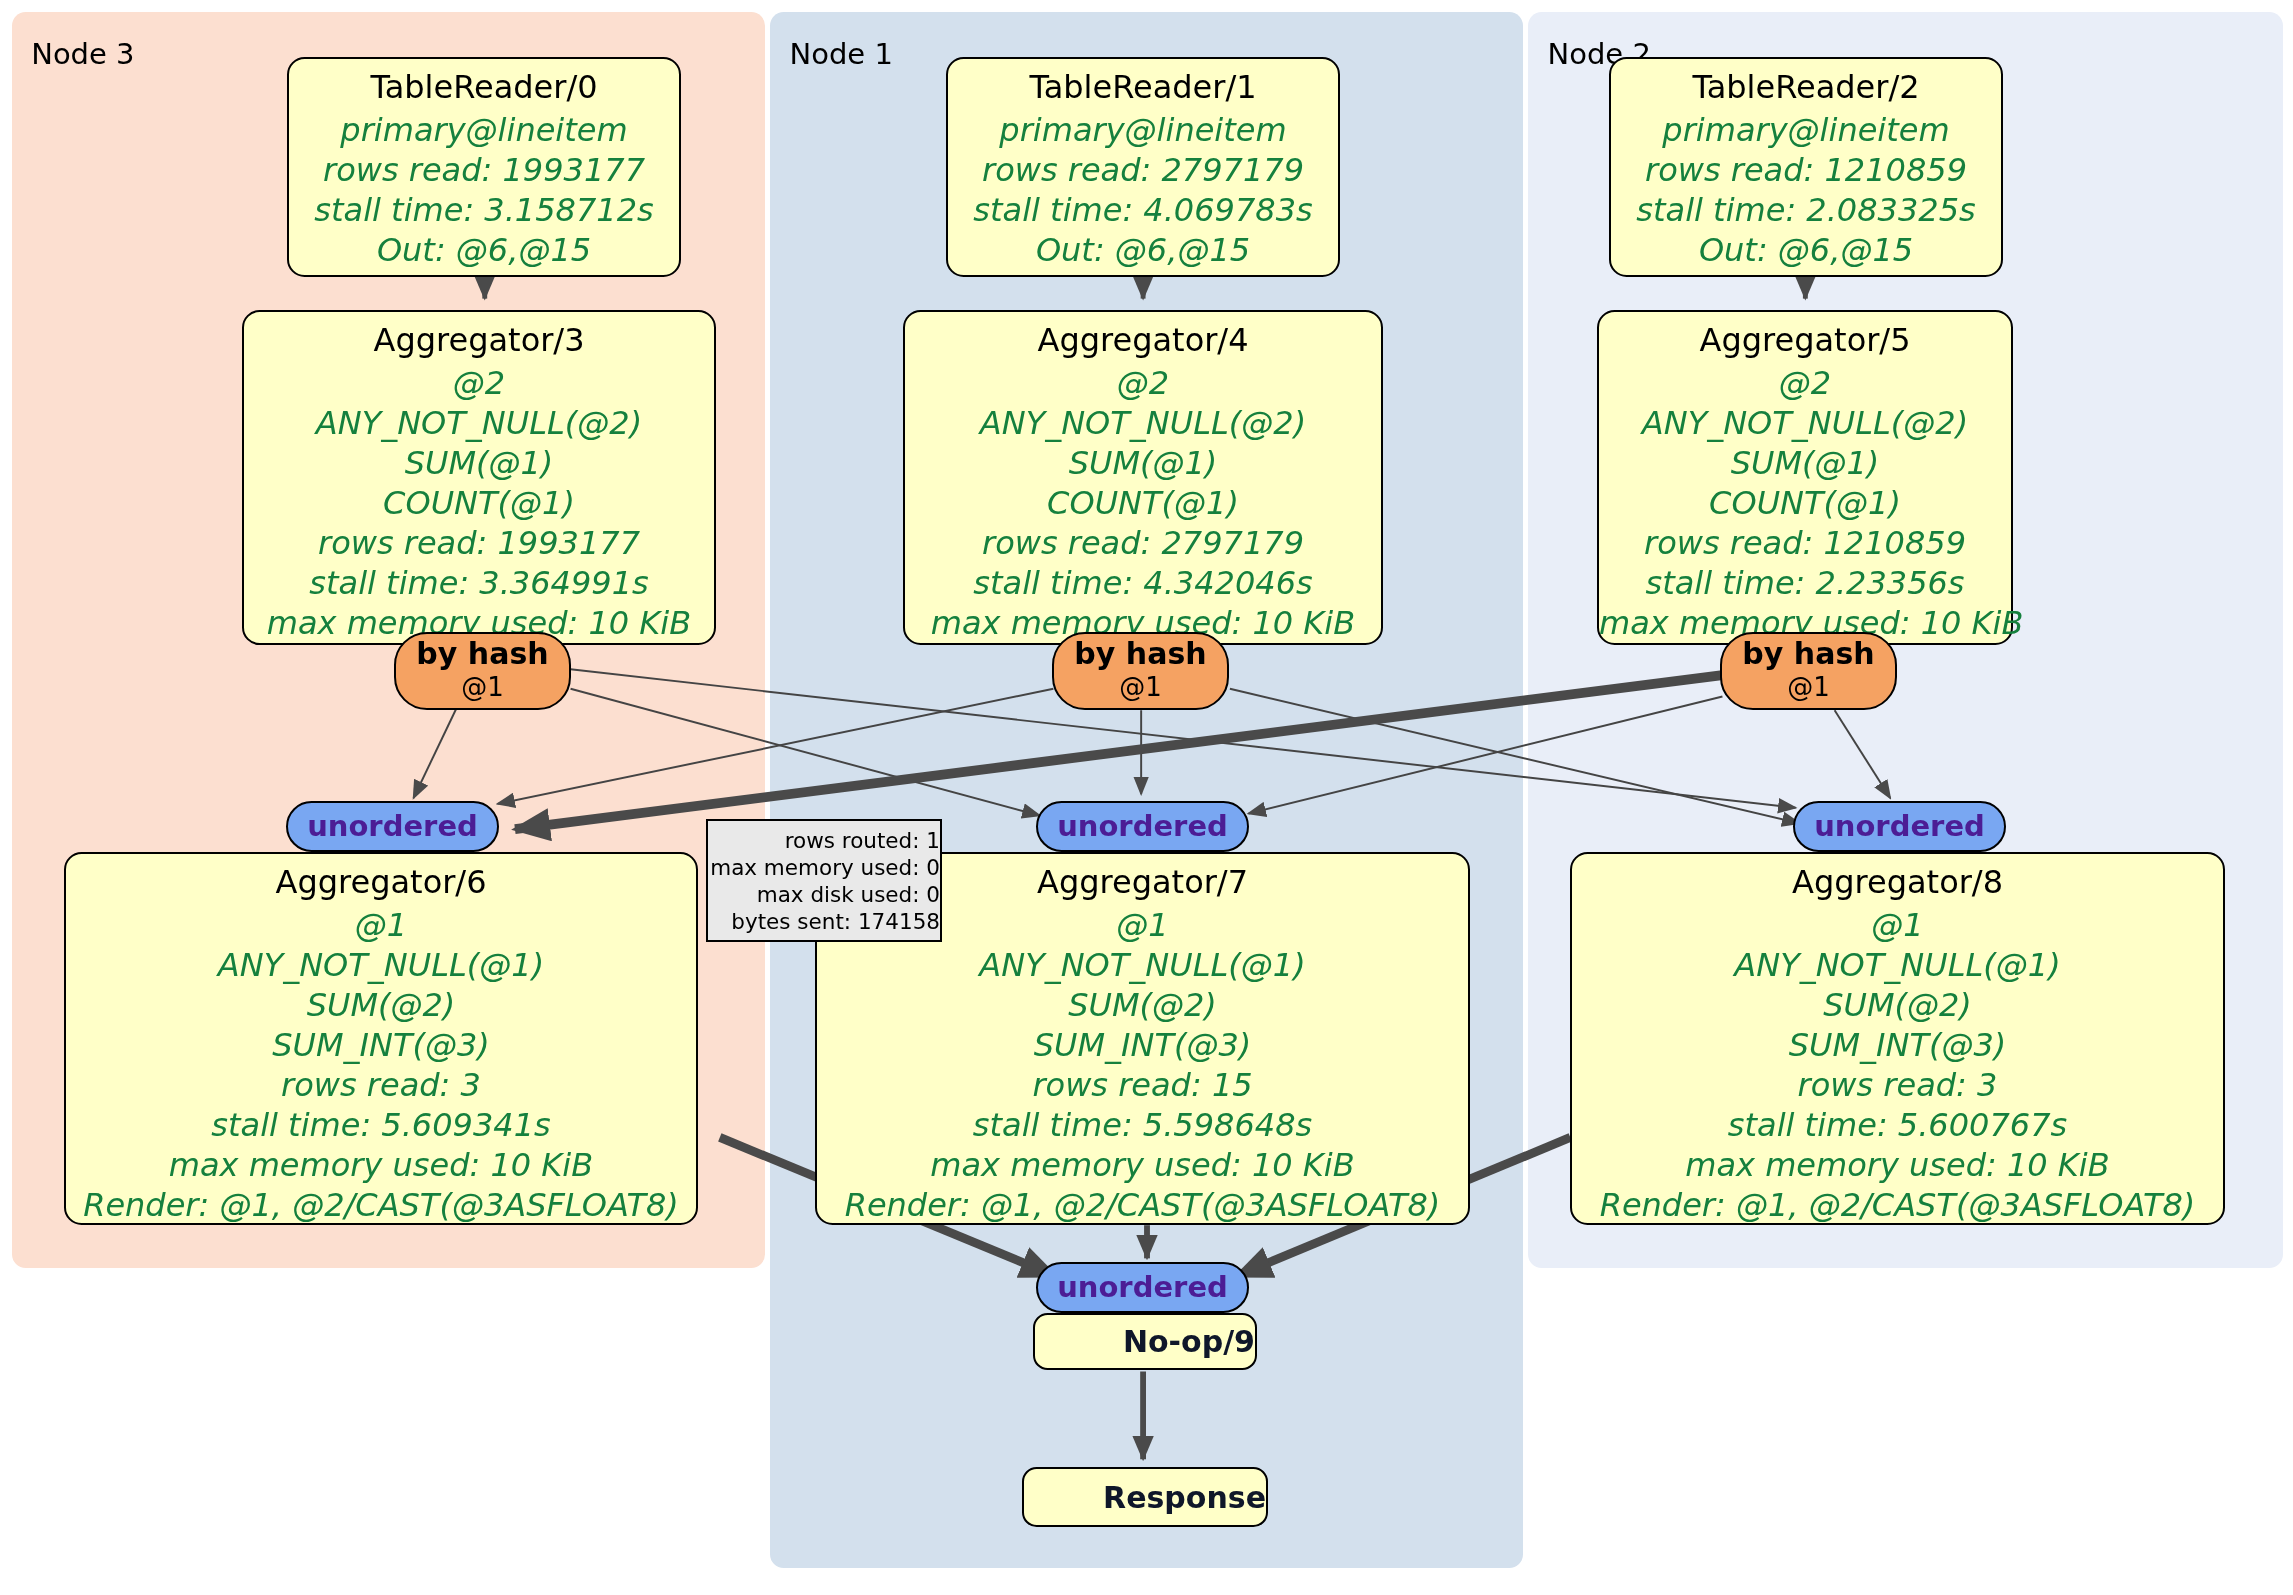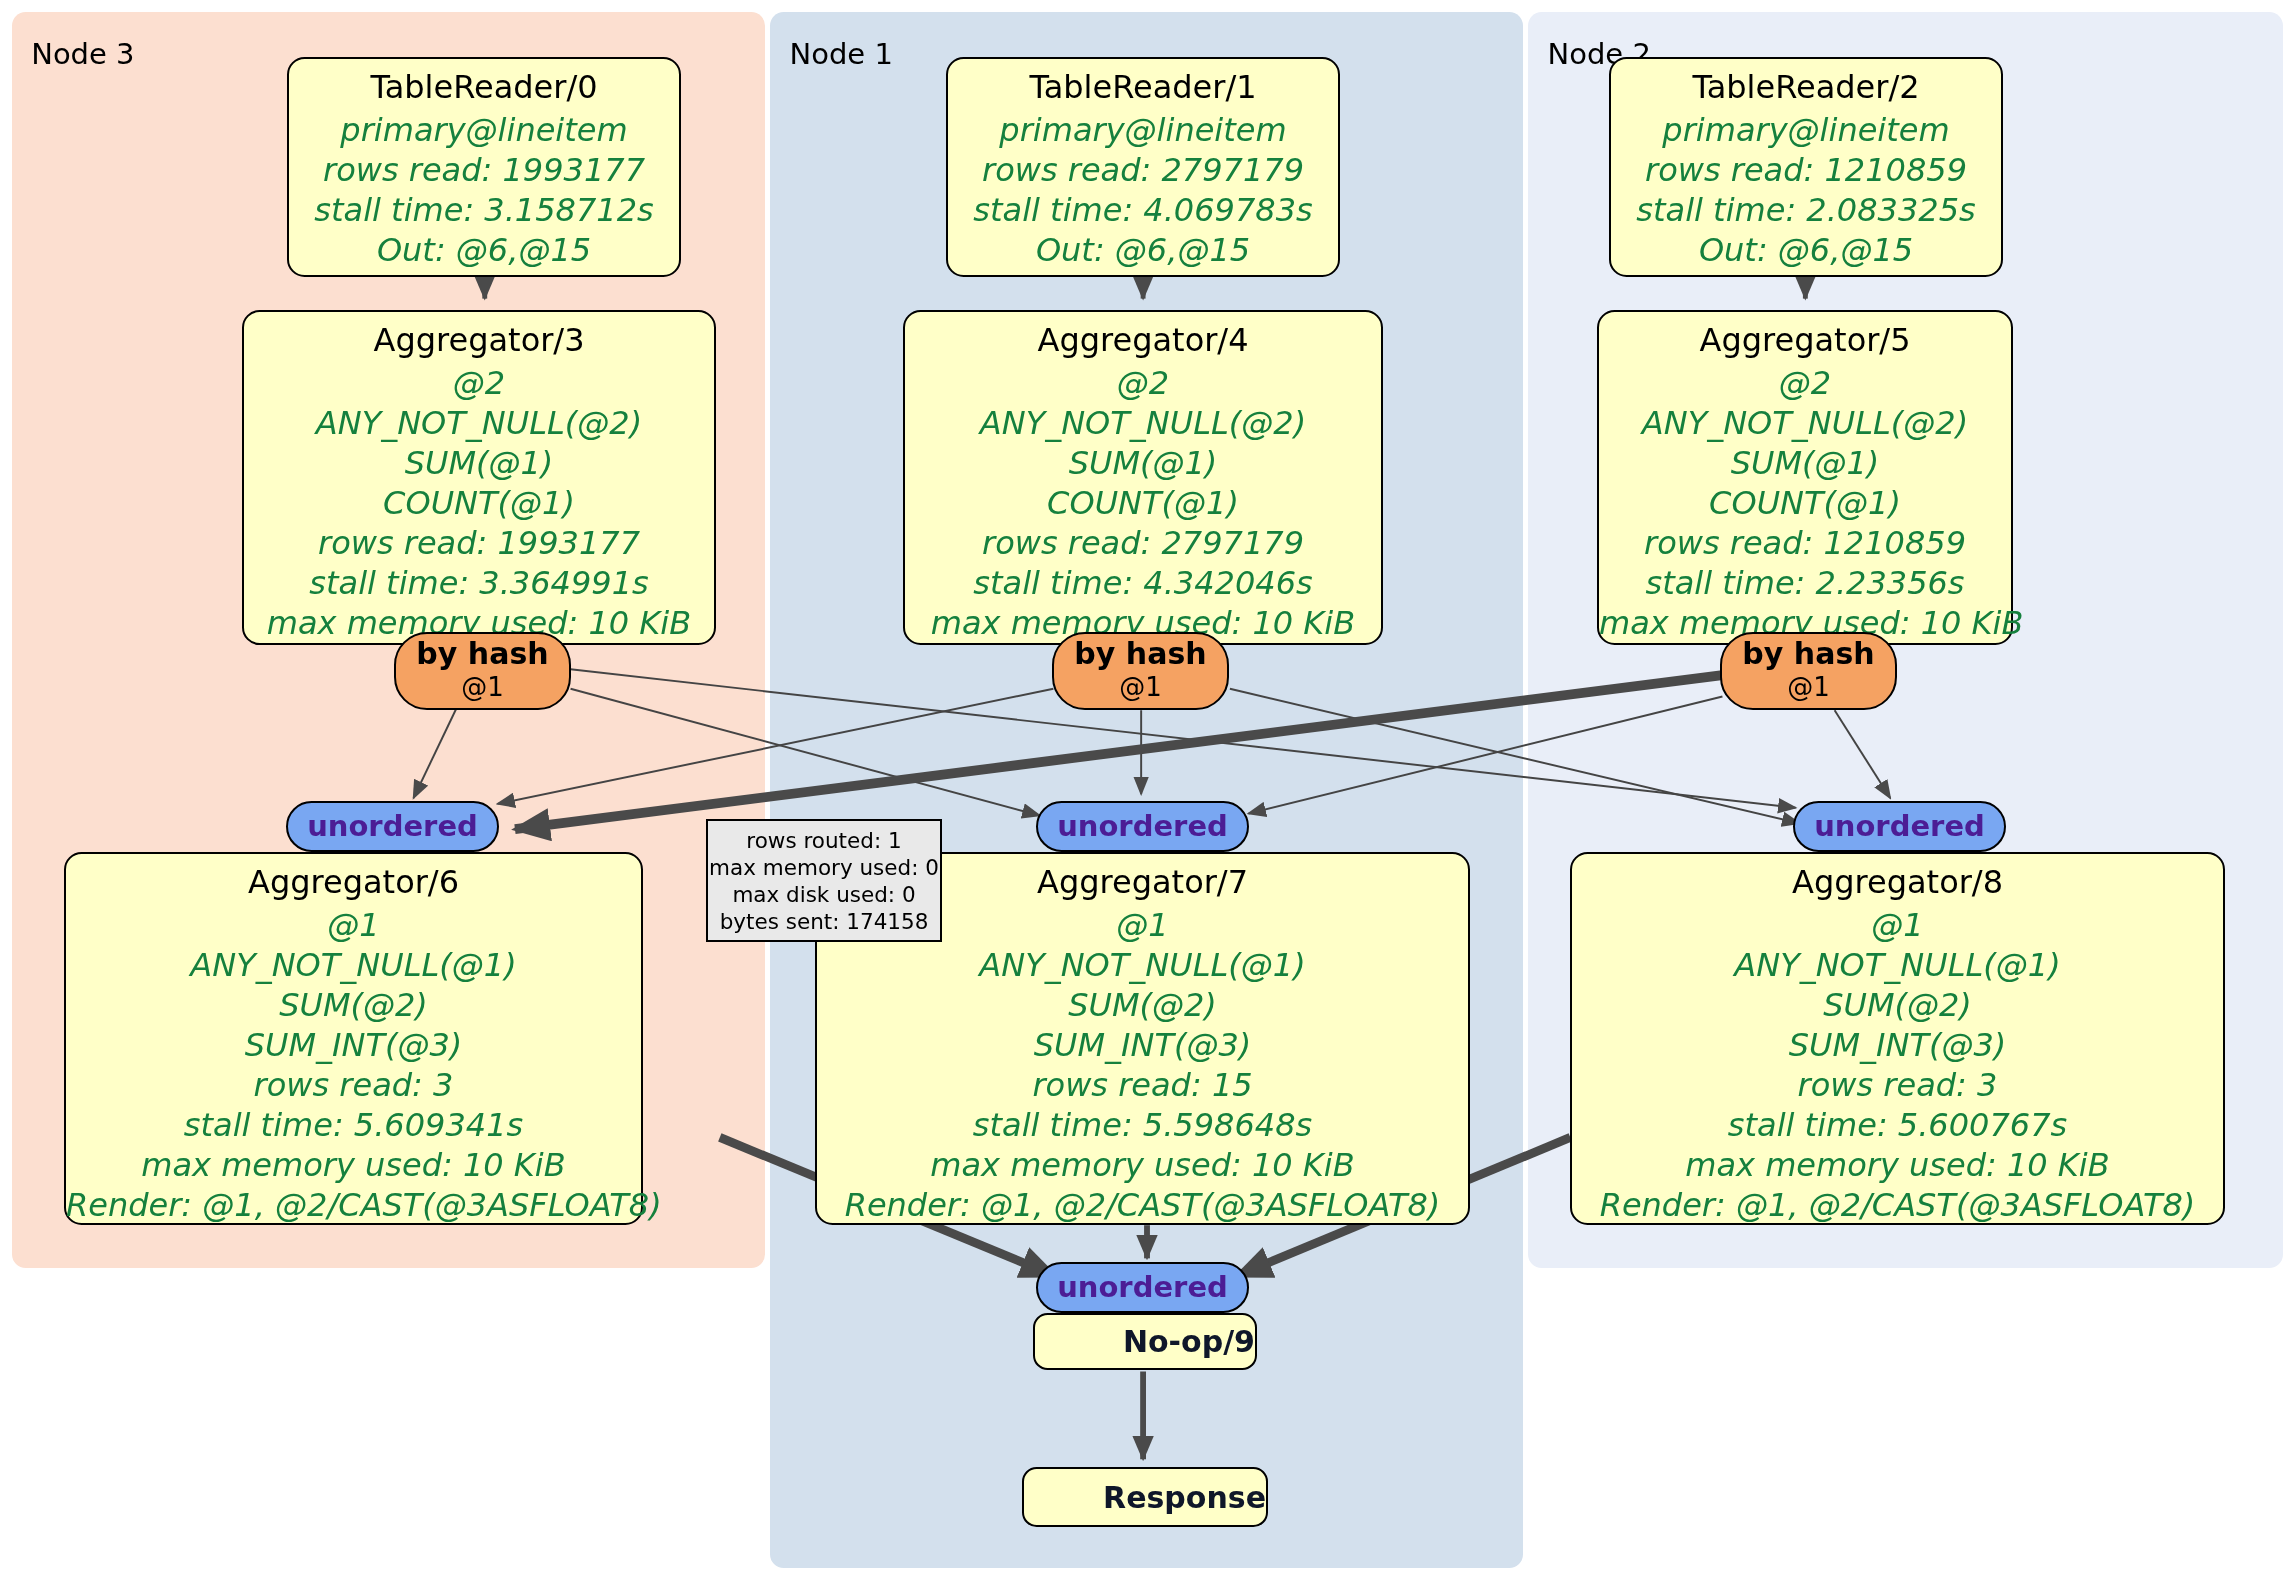--- a/index.html
+++ b/index.html
@@ -20,21 +20,21 @@
   .pbox{position:absolute;background:var(--processor-fill);border:2.9px solid #000;
         border-radius:17.6px;z-index:2;text-align:center;padding-top:5.9px;box-sizing:border-box;}
   .ptitle{font-weight:normal;font-size:32px;line-height:45px;color:#000;}
   .pline{font-size:32px;line-height:40px;color:#15803d;white-space:nowrap;font-style:italic;}
   #tr0{left:287px;top:57px;width:394px;height:220px;}
   #tr1{left:946px;top:57px;width:394px;height:220px;}
   #tr2{left:1609px;top:57px;width:394px;height:220px;}
   #agg3{left:242px;top:310px;width:474px;height:335px;}
   #agg4{left:903px;top:310px;width:480px;height:335px;}
   #agg5{left:1568px;top:310px;width:416px;height:335px;margin-left:29px;}
-  #agg6{left:64px;top:852px;width:579px;height:373px;}
+  #agg6{left:64px;top:852px;width:634px;height:373px;}
   #agg7{left:815px;top:852px;width:655px;height:373px;}
   #agg8{left:1570px;top:852px;width:655px;height:373px;}
 
   
   .router{position:absolute;width:177px;height:78px;background:var(--router-fill);
           border:2.9px solid #000;border-radius:33px;z-index:2;text-align:center;box-sizing:border-box;}
   .router-title{font-weight:bold;font-size:30px;line-height:39px;margin-top:0;color:#000;}
   .router-sub{font-size:26px;line-height:29px;color:#000;}
   #bh3{left:394px;top:632px;}
   #bh1{left:1052px;top:632px;}
@@ -52,21 +52,21 @@
   
   .termbox{position:absolute;background:var(--processor-fill);border:2.9px solid #000;
            border-radius:14.6px;z-index:2;text-align:right;font-weight:bold;font-size:30px;
            color:#0f172a;box-sizing:border-box;}
   #noop{left:1033px;top:1313px;width:224px;height:57px;line-height:53px;}
   #response{left:1022px;top:1467px;width:246px;height:60px;line-height:57px;}
 
   
   #tooltip{position:absolute;left:706px;top:819px;width:236px;height:123px;
            background:var(--tooltip-fill);border:2.9px solid #000;z-index:3;
-           text-align:center;padding-top:5.9px;box-sizing:border-box;}
+           text-align:right;padding-top:5.9px;box-sizing:border-box;}
   .tooltip-line{font-size:21.5px;line-height:27px;color:#000;white-space:nowrap;}
 </style>
 </head>
 <body>
 
 <div id="canvas">
 
   <div class="region" id="region-node3">
     <div class="region-label">Node 3</div>
   </div>

